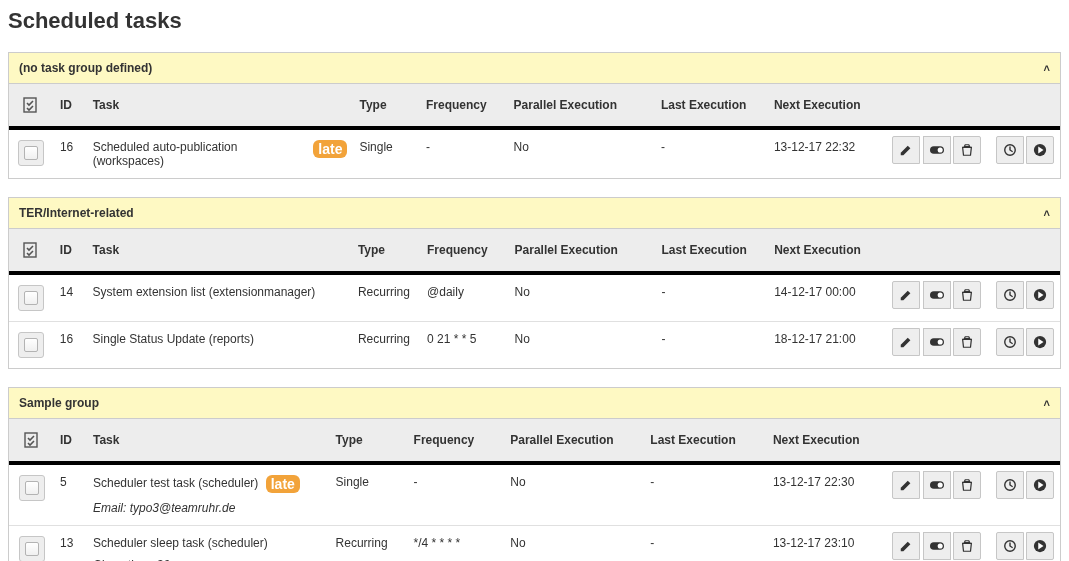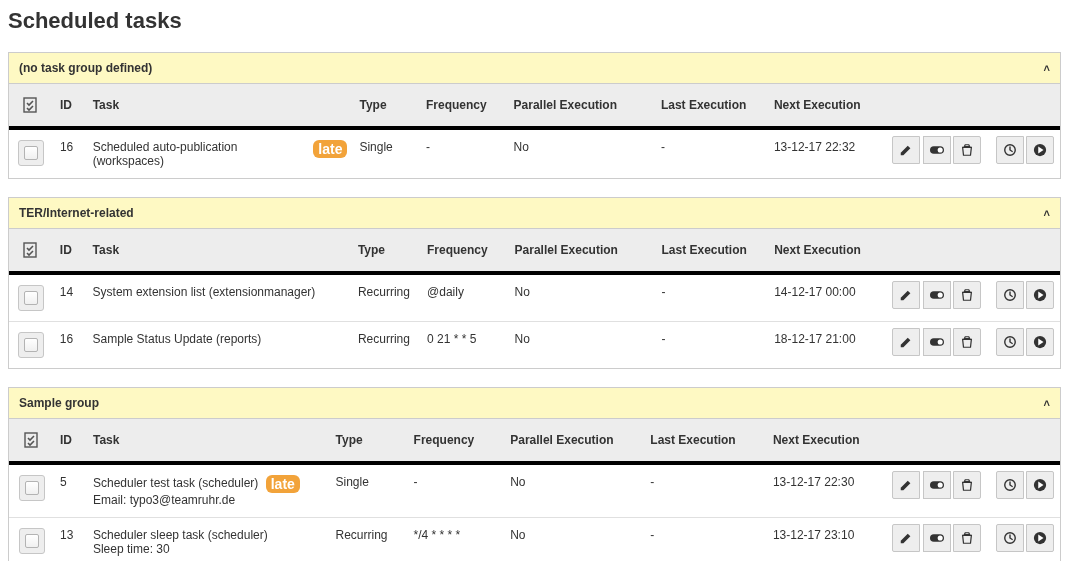--- a/index.html
+++ b/index.html
@@ -94,21 +94,22 @@
   vertical-align: middle;
 }
 .task-name-wrap {
   display: flex;
   align-items: flex-start;
   justify-content: space-between;
   gap: 6px;
 }
 .task-sub {
   display: block;
-  margin-top: 0;
+  margin-top: 8px;
+  font-style: italic;
 }
 .btn {
   display: inline-flex;
   align-items: center;
   justify-content: center;
   width: 28px;
   height: 28px;
   background: #eeeeee;
   border: 1px solid #c6c6c6;
   border-radius: 2px;
@@ -301,21 +302,21 @@
                   <circle cx="8" cy="8" r="7" fill="#333"></circle>
                   <path d="M6 4l6 4-6 4z" fill="#fff"></path>
                 </svg>
               </span>
           </span>
         </td>
       </tr>
       <tr>
         <td class="col-check"><span class="checkbox"><span class="inner"></span></span></td>
         <td>16</td>
-        <td><span>Sample Status Update (reports)</span></td>
+        <td><span>Single Status Update (reports)</span></td>
         <td>Recurring</td>
         <td>0 21 * * 5</td>
         <td>No</td>
         <td>-</td>
         <td>18-12-17 21:00</td>
         <td class="col-actions row-actions">
           <span class="btn-group">
             <span class="btn">
                 <svg viewBox="0 0 16 16">
                   <path d="M2 11l8-8 3 3-8 8H2v-3z"></path>

